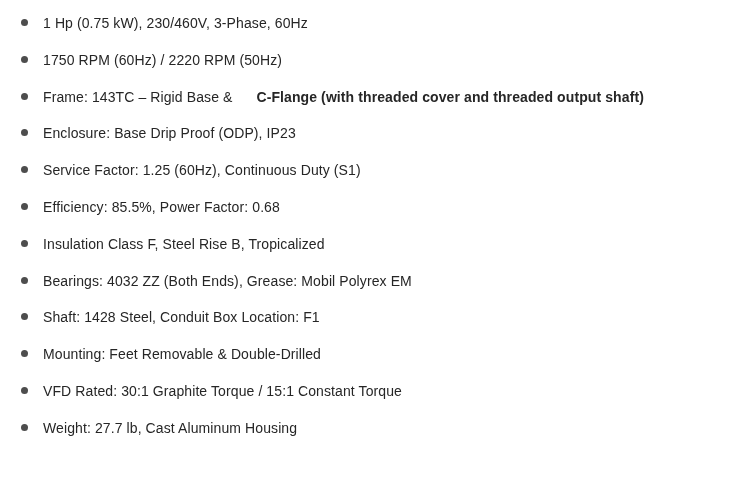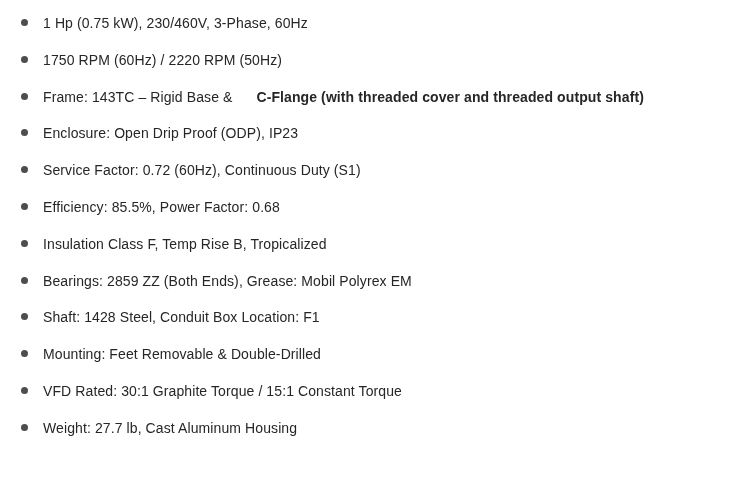--- a/index.html
+++ b/index.html
@@ -62,41 +62,41 @@
     <span class="spec-text"><span>1750 RPM (60Hz) / 2220 RPM (50Hz)</span><b></b></span>
   </div>
 
   <div class="spec-item">
     <span class="bullet"></span>
     <span class="spec-text"><span>Frame: 143TC – Rigid Base &amp; </span><b>C-Flange (with threaded cover and threaded output shaft)</b></span>
   </div>
 
   <div class="spec-item">
     <span class="bullet"></span>
-    <span class="spec-text"><span>Enclosure: Open Drip Proof (ODP), IP23</span><b></b></span>
+    <span class="spec-text"><span>Enclosure: Base Drip Proof (ODP), IP23</span><b></b></span>
   </div>
 
   <div class="spec-item">
     <span class="bullet"></span>
-    <span class="spec-text"><span>Service Factor: 0.72 (60Hz), Continuous Duty (S1)</span><b></b></span>
+    <span class="spec-text"><span>Service Factor: 1.25 (60Hz), Continuous Duty (S1)</span><b></b></span>
   </div>
 
   <div class="spec-item">
     <span class="bullet"></span>
     <span class="spec-text"><span>Efficiency: 85.5%, Power Factor: 0.68</span><b></b></span>
   </div>
 
   <div class="spec-item">
     <span class="bullet"></span>
-    <span class="spec-text"><span>Insulation Class F, Temp Rise B, Tropicalized</span><b></b></span>
+    <span class="spec-text"><span>Insulation Class F, Steel Rise B, Tropicalized</span><b></b></span>
   </div>
 
   <div class="spec-item">
     <span class="bullet"></span>
-    <span class="spec-text"><span>Bearings: 2859 ZZ (Both Ends), Grease: Mobil Polyrex EM</span><b></b></span>
+    <span class="spec-text"><span>Bearings: 4032 ZZ (Both Ends), Grease: Mobil Polyrex EM</span><b></b></span>
   </div>
 
   <div class="spec-item">
     <span class="bullet"></span>
     <span class="spec-text"><span>Shaft: 1428 Steel, Conduit Box Location: F1</span><b></b></span>
   </div>
 
   <div class="spec-item">
     <span class="bullet"></span>
     <span class="spec-text"><span>Mounting: Feet Removable &amp; Double-Drilled</span><b></b></span>

